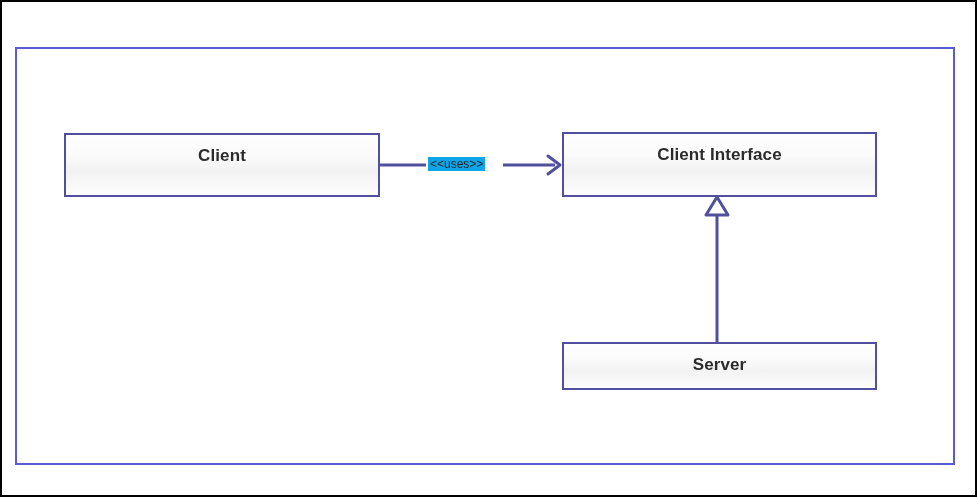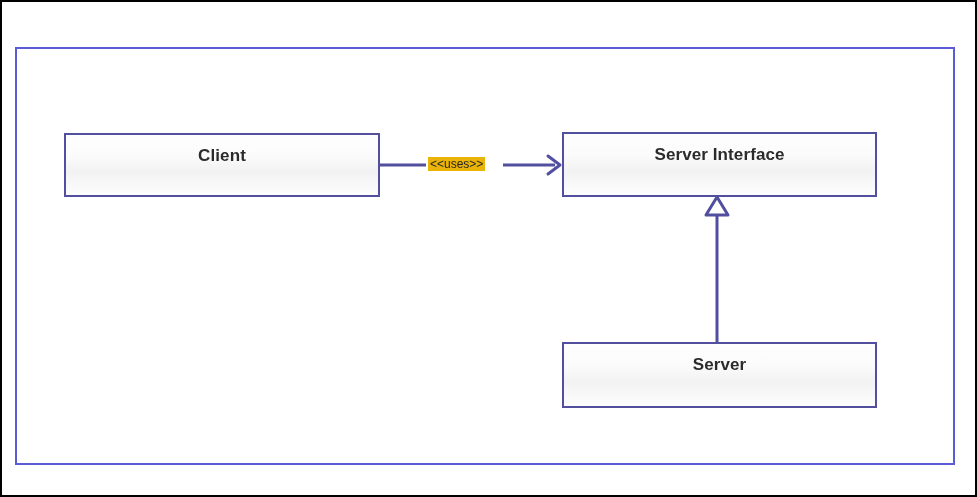--- a/index.html
+++ b/index.html
@@ -43,40 +43,40 @@
     font-size: 17px;
     font-weight: bold;
     color: #2b2b2b;
     letter-spacing: 0.1px;
     margin-top: 11px;
     font-family: "Liberation Sans", sans-serif;
   }
 
   #box-client       { left: 60px;  top: 131px; width: 316px; height: 64px; }
   #box-client-iface { left: 558px; top: 130px; width: 315px; height: 65px; }
-  #box-server       { left: 558px; top: 340px; width: 315px; height: 66px; }
+  #box-server       { left: 558px; top: 340px; width: 315px; height: 48px; }
 
   
   #connectors {
     position: absolute;
     left: 0;
     top: 0;
     width: 977px;
     height: 497px;
     pointer-events: none;
   }
 
   
   .edge-label {
     position: absolute;
     left: 424px;
     top: 155px;
     font-size: 12px;
     color: #252525;
-    background: #eab308;
+    background: #0ea5e9;
     padding: 0 2px;
     white-space: nowrap;
     font-family: "Liberation Sans", sans-serif;
   }
 </style>
 </head>
 <body>
 
 <div id="screenshot">
 
@@ -94,21 +94,21 @@
         <line x1="715" y1="212" x2="715" y2="341" stroke="#514f9e" stroke-width="3"></line>
         <polygon points="715,195 726,213 704,213" fill="#ffffff" stroke="#514f9e" stroke-width="3" stroke-linejoin="round"></polygon>
       </g>
     </svg>
 
     <div class="uml-box" id="box-client" style="left:47px; top:84px;">
       <span class="box-title">Client</span>
     </div>
 
     <div class="uml-box" id="box-client-iface" style="left:545px; top:83px;">
-      <span class="box-title">Server Interface</span>
+      <span class="box-title">Client Interface</span>
     </div>
 
     <div class="uml-box" id="box-server" style="left:545px; top:293px;">
       <span class="box-title">Server</span>
     </div>
 
     <div class="edge-label" style="left:411px; top:108px;">&lt;&lt;uses&gt;&gt;</div>
 
   </div>
 </div>

